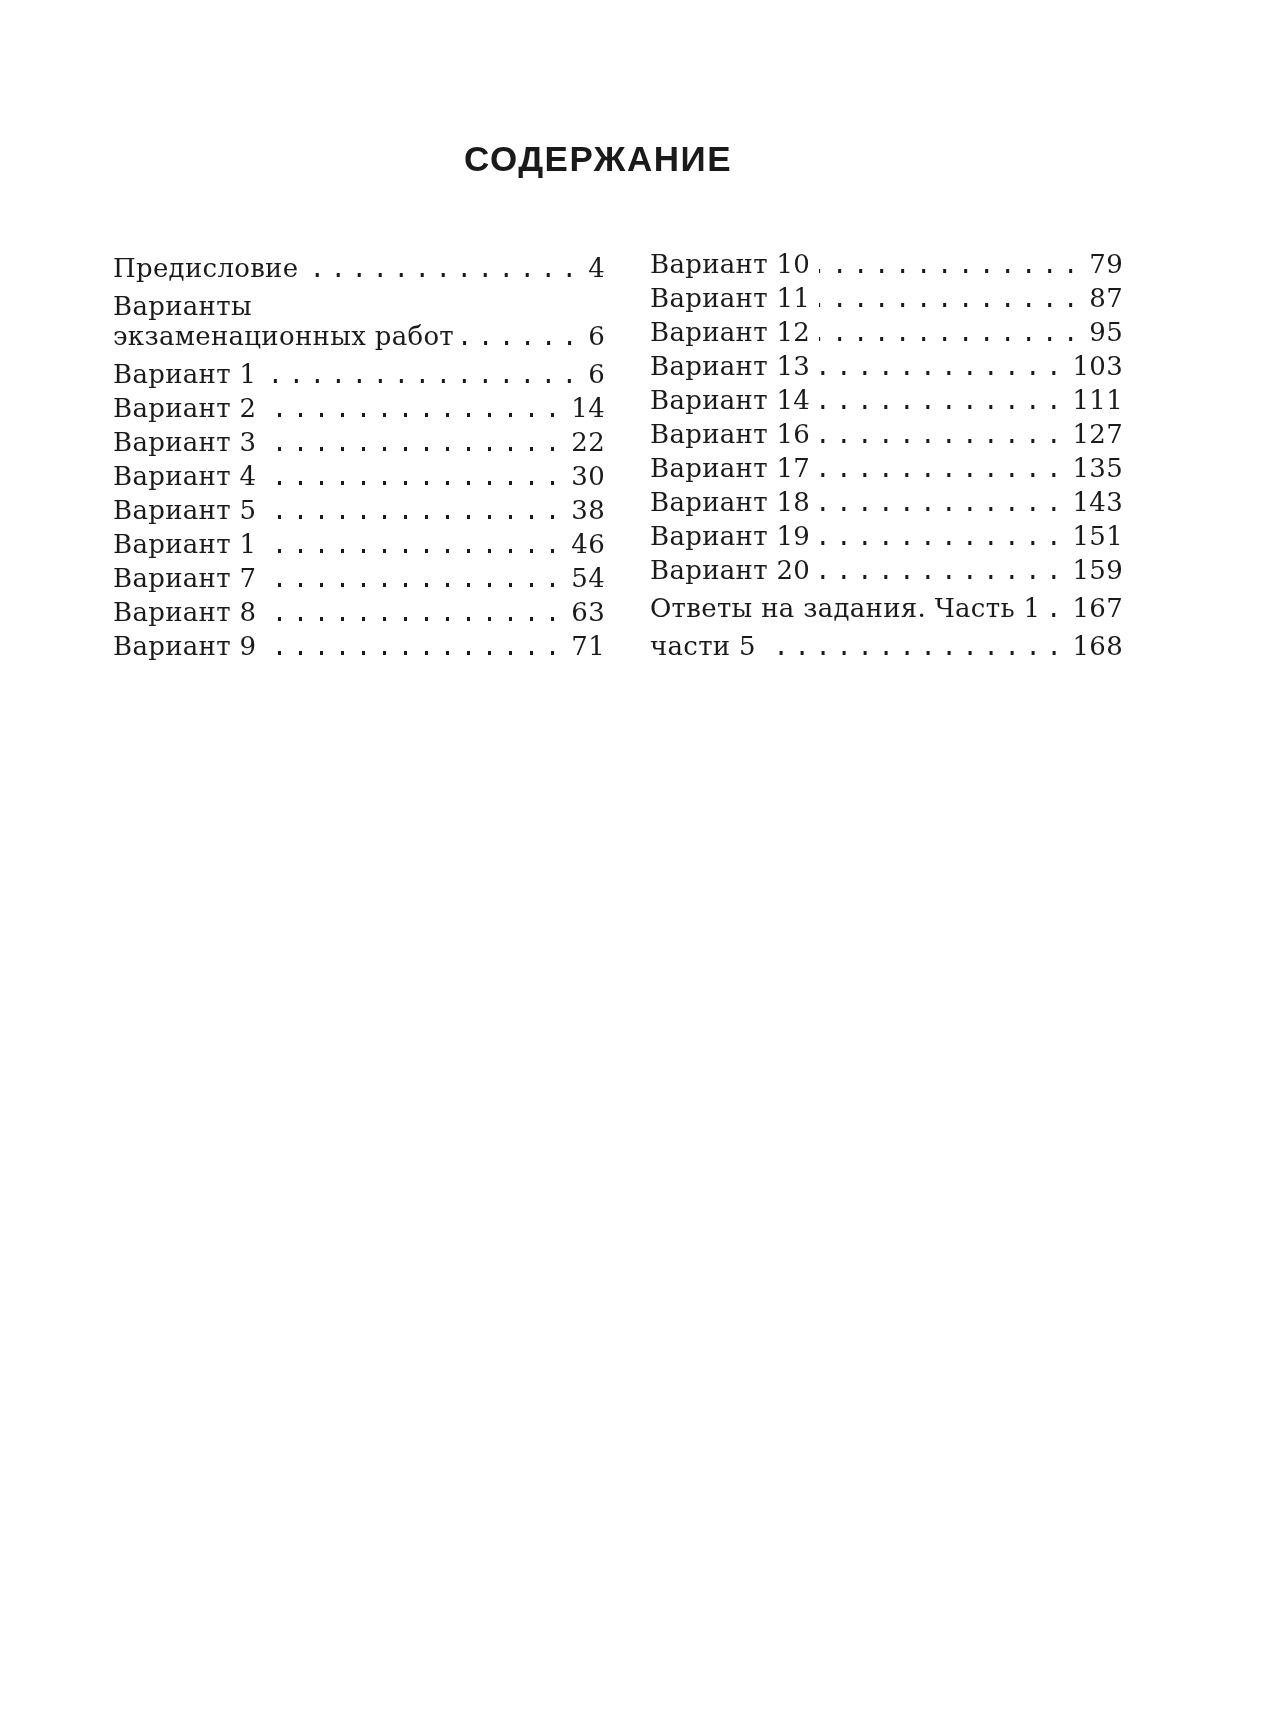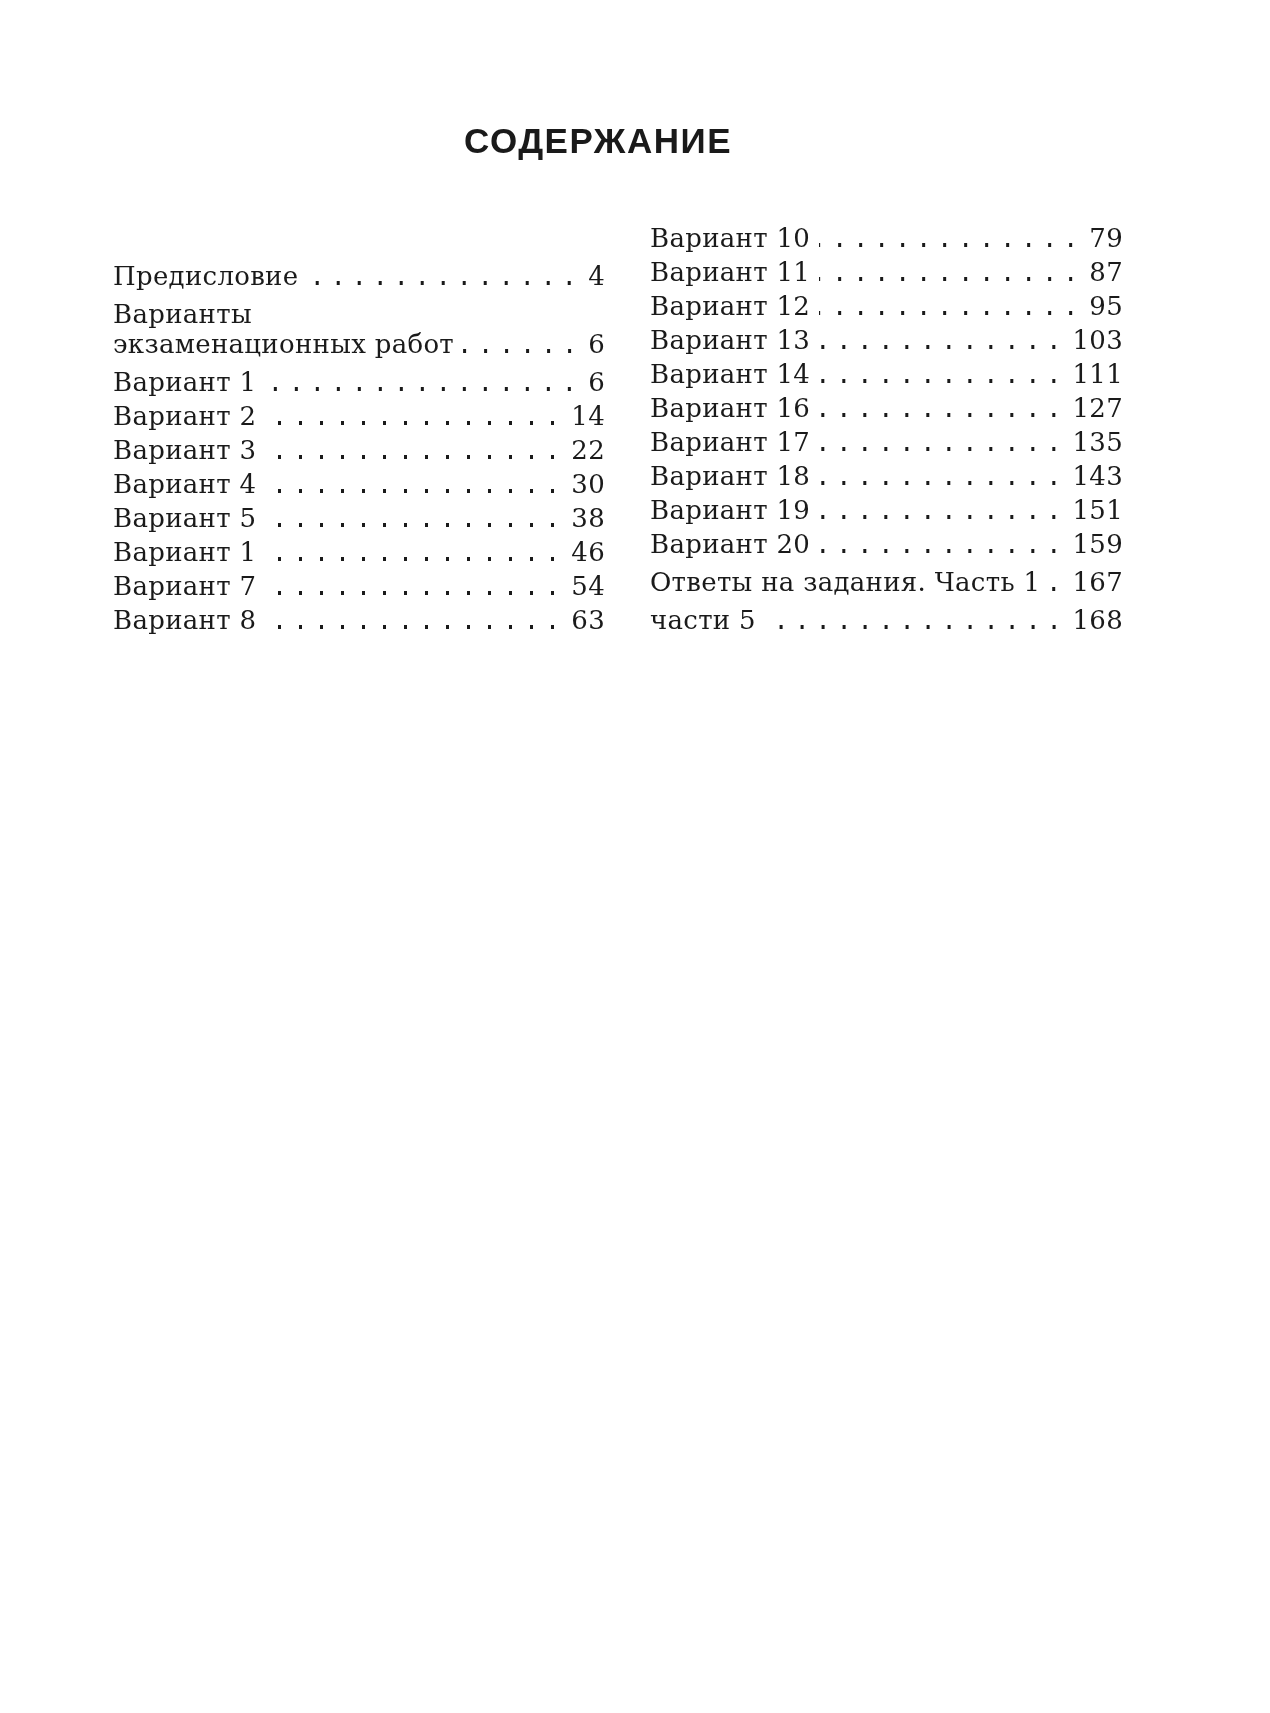--- a/index.html
+++ b/index.html
@@ -14,40 +14,40 @@
     height:1713px;
     background:var(--page-bg);
     margin:0 auto;
     overflow:hidden;
     font-family:"DejaVu Serif", serif;
     color:var(--text-color);
   }
   .content{
     position:absolute;
     left:113px;
-    top:0;
+    top:18px;
     width:1010px;
   }
   .toc-title{
     font-family:"Liberation Sans", sans-serif;
     font-weight:bold;
     font-size:35px;
     line-height:40px;
     letter-spacing:1.5px;
     text-align:center;
     margin:121px 40px 62px 0;
     color:var(--text-color);
   }
   .columns{
     display:flex;
     align-items:flex-end;
   }
   .col{flex:0 0 auto;}
   .col-left{width:492px;margin-right:45px;}
-  .col-right{width:473px;}
+  .col-right{width:473px;margin-top:8px;}
   .entry{margin-bottom:4px;}
   .entry.gap{margin-top:8px;}
   .wrap-line{
     font-size:26px;
     line-height:30px;
     letter-spacing:0.3px;
     white-space:nowrap;
   }
   .leader-line{
     display:flex;
@@ -148,20 +148,27 @@
       <span class="pagenum">54</span>
     </div>
   </div>
           <div class="entry">
     <div class="leader-line">
       <span class="label">Вариант 8</span>
       <span class="dots"></span>
       <span class="pagenum">63</span>
     </div>
   </div>
+          <div class="entry">
+    <div class="leader-line">
+      <span class="label">Вариант 9</span>
+      <span class="dots"></span>
+      <span class="pagenum">71</span>
+    </div>
+  </div>
         </div>
       <div class="col col-right" id="col-right">
           <div class="entry">
     <div class="leader-line">
       <span class="label">Вариант 10</span>
       <span class="dots"></span>
       <span class="pagenum">79</span>
     </div>
   </div>
           <div class="entry">

